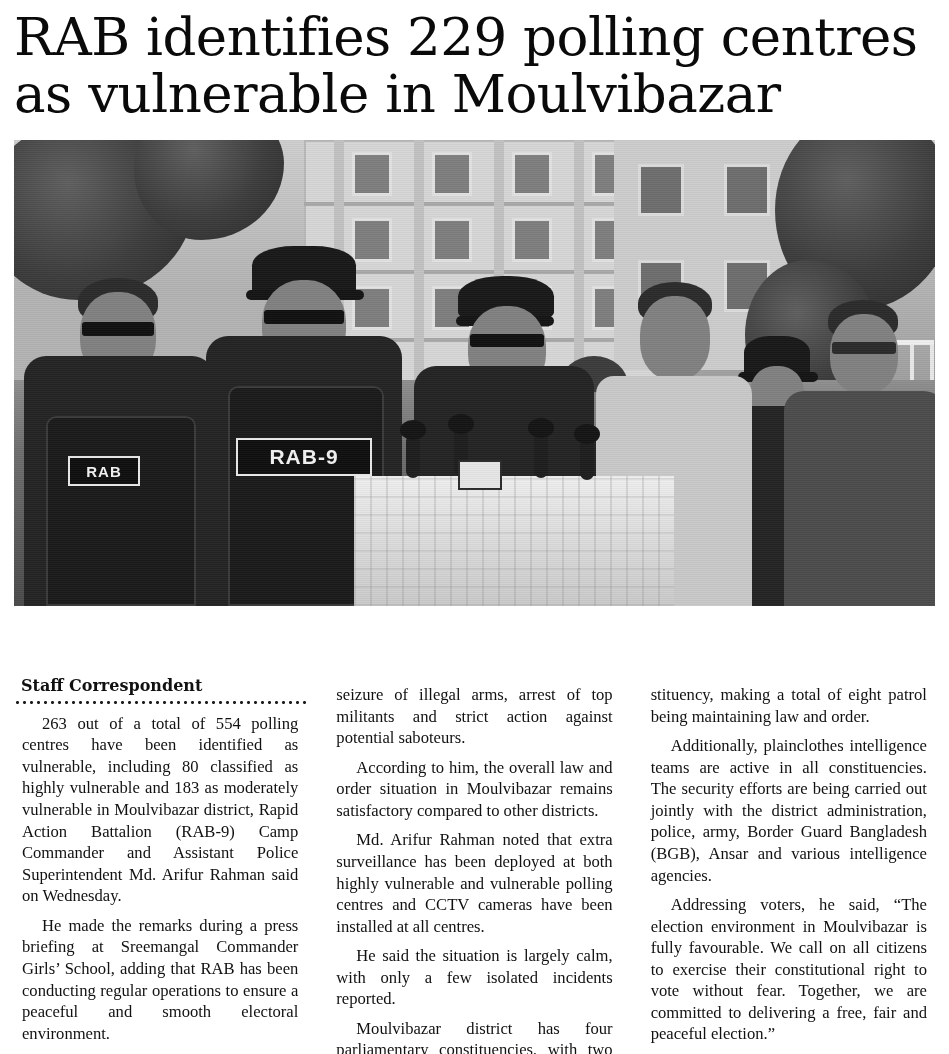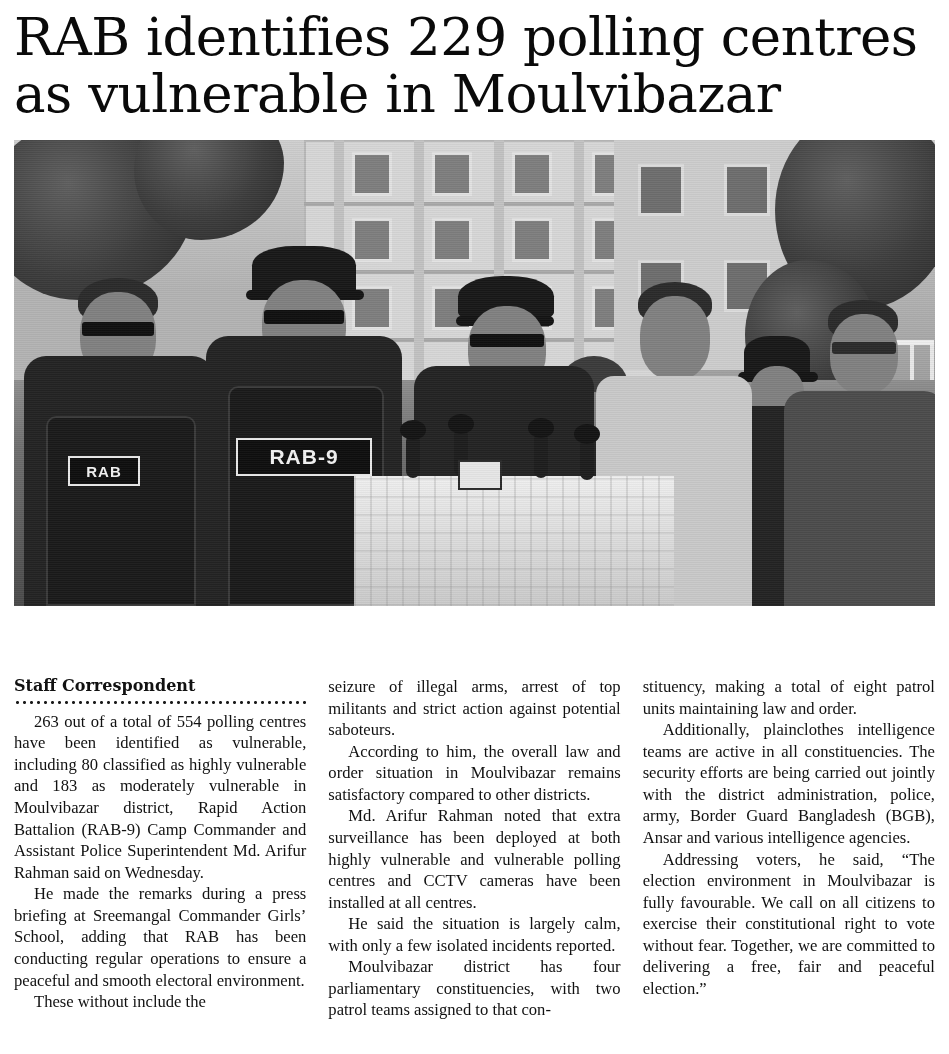--- a/index.html
+++ b/index.html
@@ -198,31 +198,31 @@
     font-size: 16.6px;
     line-height: 1.3;
     text-align: justify;
     text-justify: inter-word;
     hyphens: manual;
   }
   .byline {
     font-family: "DejaVu Serif", serif;
     font-weight: bold;
     font-size: 16px;
-    margin: 0 0 2px 0;
+    margin: 0 0 2px 7px;
   }
   .dotrule {
     height: 5px;
     margin: 3px 0 6px 0;
     background-image: radial-gradient(circle, #1a1a1a 1.3px, rgba(0,0,0,0) 1.6px);
     background-size: 7px 5px;
     background-repeat: repeat-x;
   }
   .col p {
-    margin: 0;
+    margin: 8px;
     text-indent: 20px;
   }
   .col p.first {
     text-indent: 20px;
   }
   .col p.noindent {
     text-indent: 0;
   }
 </style>
 </head>
@@ -381,19 +381,19 @@
 
     <div class="col">
       <p class="noindent">seizure of illegal arms, arrest of top militants and strict action against potential saboteurs.</p>
       <p>According to him, the overall law and order situation in Moulvibazar remains satisfactory compared to other districts.</p>
       <p>Md. Arifur Rahman noted that extra surveillance has been deployed at both highly vulnerable and vulnerable polling centres and CCTV cameras have been installed at all centres.</p>
       <p>He said the situation is largely calm, with only a few isolated incidents reported.</p>
       <p>Moulvibazar district has four parliamentary constituencies, with two patrol teams assigned to that con-</p>
     </div>
 
     <div class="col">
-      <p class="noindent">stituency, making a total of eight patrol units maintaining law and order.</p>
+      <p class="noindent">stituency, making a total of eight patrol being maintaining law and order.</p>
       <p>Additionally, plainclothes intelligence teams are active in all constituencies. The security efforts are being carried out jointly with the district administration, police, army, Border Guard Bangladesh (BGB), Ansar and various intelligence agencies.</p>
       <p>Addressing voters, he said, “The election environment in Moulvibazar is fully favourable. We call on all citizens to exercise their constitutional right to vote without fear. Together, we are committed to delivering a free, fair and peaceful election.”</p>
     </div>
 
   </div>
 </div>
 
 </body></html>

